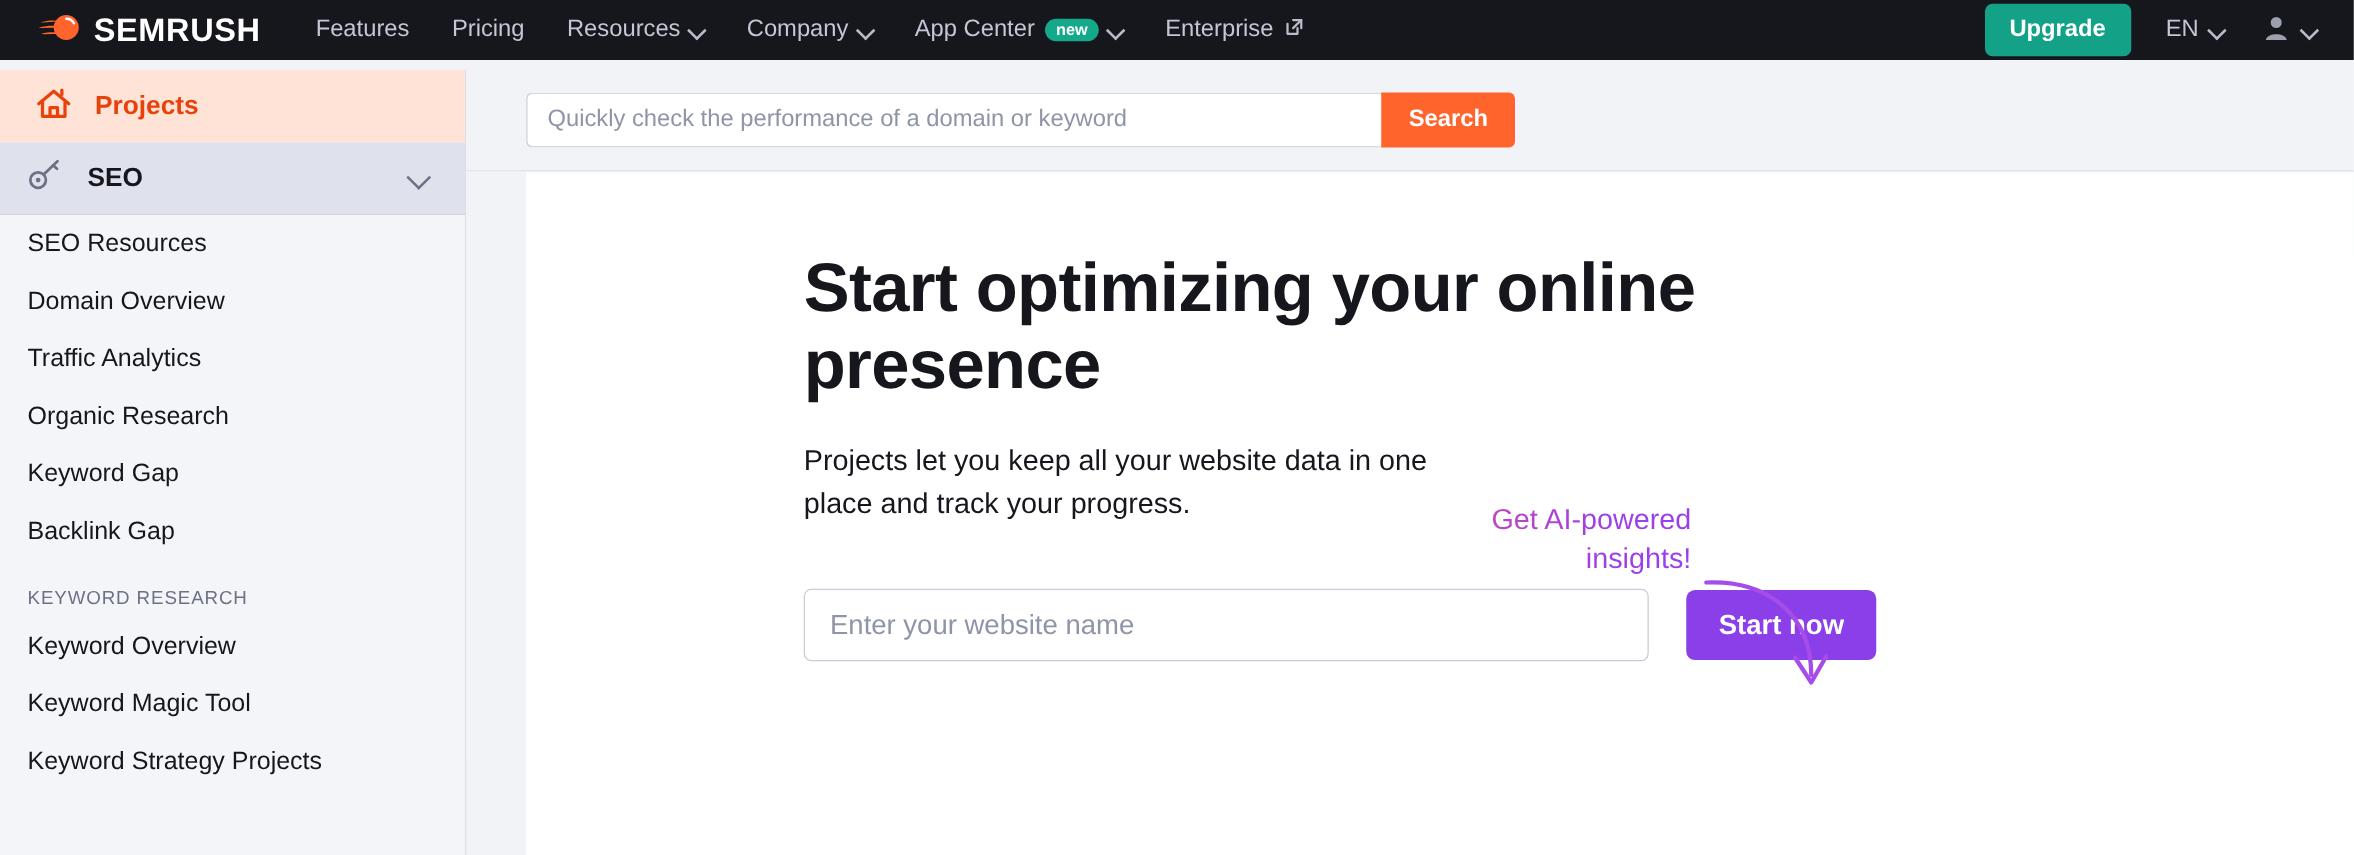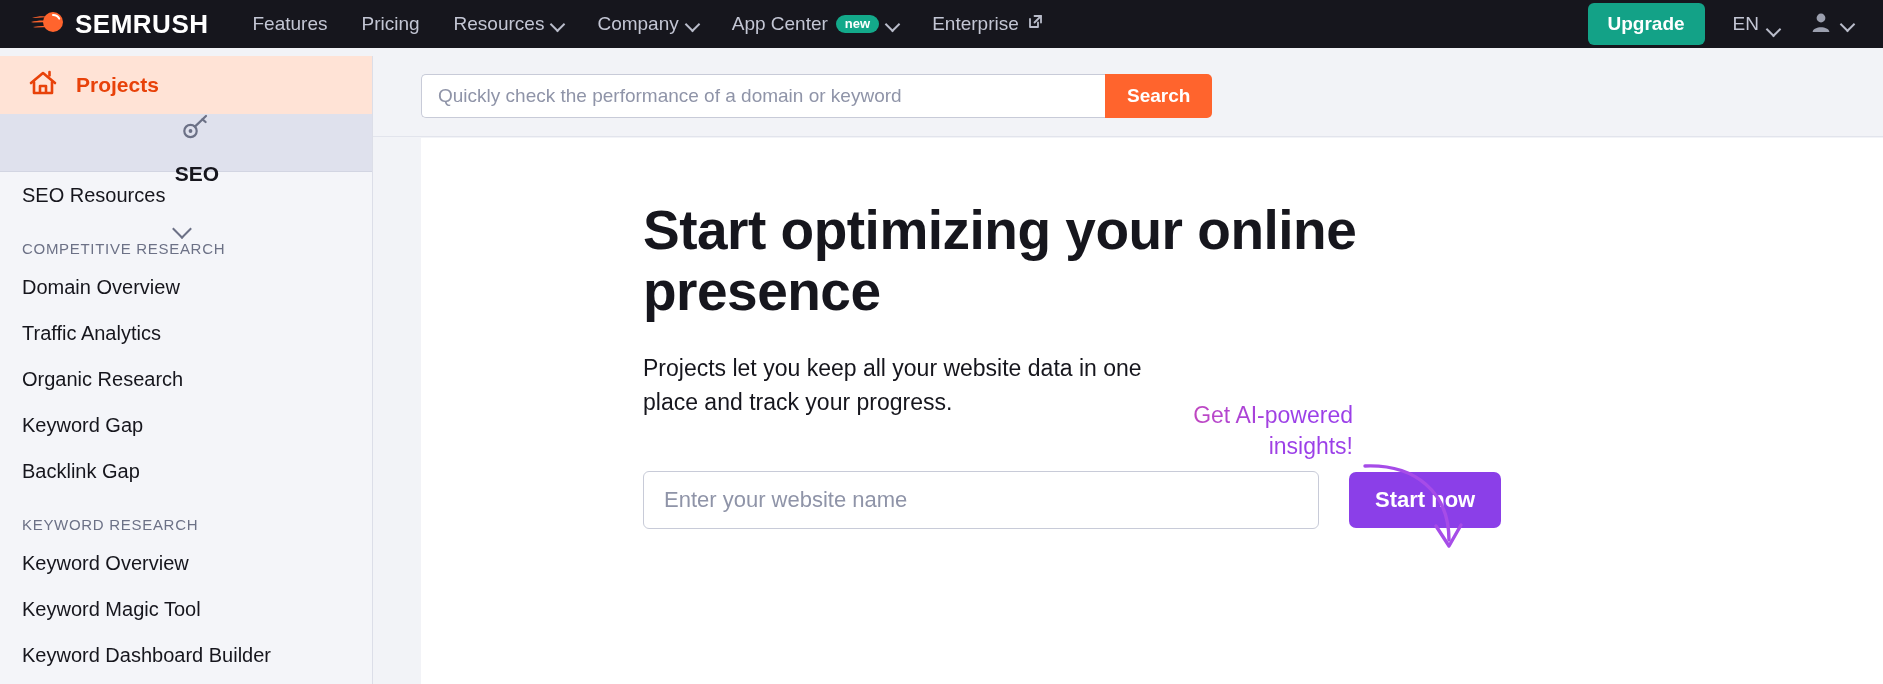--- a/index.html
+++ b/index.html
@@ -35,41 +35,40 @@
   .badge-new {
     background: #13a98a; color:#fff; font-size: 13px; font-weight: bold;
     border-radius: 10px; padding: 2px 9px 3px; line-height: 1;
   }
   .spacer { flex: 1; }
   #upgrade-btn {
     background: #13a287; color:#fff; font-size: 19px; font-weight: bold;
     border: none; border-radius: 6px; padding: 10px 20px; cursor: pointer;
     margin-right: 28px;
   }
-  .lang { color:#c3c6d4; font-size: 19px; display:flex; align-items:flex-end; gap:9px; margin-right: 30px;}
+  .lang { color:#c3c6d4; font-size: 19px; display:flex; align-items:center; gap:9px; margin-right: 30px;}
   .useracc { display:flex; align-items:center; gap:9px; margin-right: 30px; }
 
   
   #sidebar {
     position: absolute; top: 56px; left: 0;
     width: 373px; height: 628px;
     background: #f4f5f9;
     border-right: 1px solid #dcdee8;
     overflow: hidden;
   }
   .side-projects {
     height: 58px; background: #ffe3d6;
     display:flex; align-items:center; gap: 18px; padding-left: 28px;
   }
   .side-projects .lbl { color:#e8420a; font-size: 21px; font-weight: bold; }
   .side-seo {
     height: 58px; background: #dfe1ed;
     display:flex; align-items:center; gap: 18px; padding-left: 22px;
     border-bottom: 1px solid #d2d5e2;
-    flex-direction: column;
   }
   .side-seo .lbl { color:#16161d; font-size: 21px; font-weight: bold; }
   .side-seo .sp { flex: 1; }
   .seo-chev { width: 16px; height: 16px; position: relative; margin-right: 28px; }
   .seo-chev::after {
     content:""; position:absolute; left:0; top:0; width: 12px; height: 12px;
     border-right: 2.5px solid #6c7186; border-bottom: 2.5px solid #6c7186;
     transform: rotate(45deg);
   }
   .menu-item {
@@ -234,31 +233,30 @@
         <path d="M20.5 5.3 L23.6 8" stroke="#6c7186" stroke-width="2.2" stroke-linecap="round"></path>
       </svg>
     </span>
     <span class="lbl">SEO</span>
     <span class="sp"></span>
     <i class="seo-chev"></i>
   </div>
 
   <div class="menu-item">SEO Resources</div>
 
-  <div class="section-head">COMPETITIVE RESEARCH</div>
   <div class="menu-item">Domain Overview</div>
   <div class="menu-item">Traffic Analytics</div>
   <div class="menu-item">Organic Research</div>
   <div class="menu-item">Keyword Gap</div>
   <div class="menu-item">Backlink Gap</div>
 
   <div class="section-head">KEYWORD RESEARCH</div>
   <div class="menu-item">Keyword Overview</div>
   <div class="menu-item">Keyword Magic Tool</div>
-  <div class="menu-item">Keyword Dashboard Builder</div>
+  <div class="menu-item">Keyword Strategy Projects</div>
 </div>
 
 <div id="main">
 
   <div id="searchbar-row">
     <input id="search-input" type="text" placeholder="Quickly check the performance of a domain or keyword" style="">
     <button id="search-btn">Search</button>
   </div>
 
   <div id="content-card">

